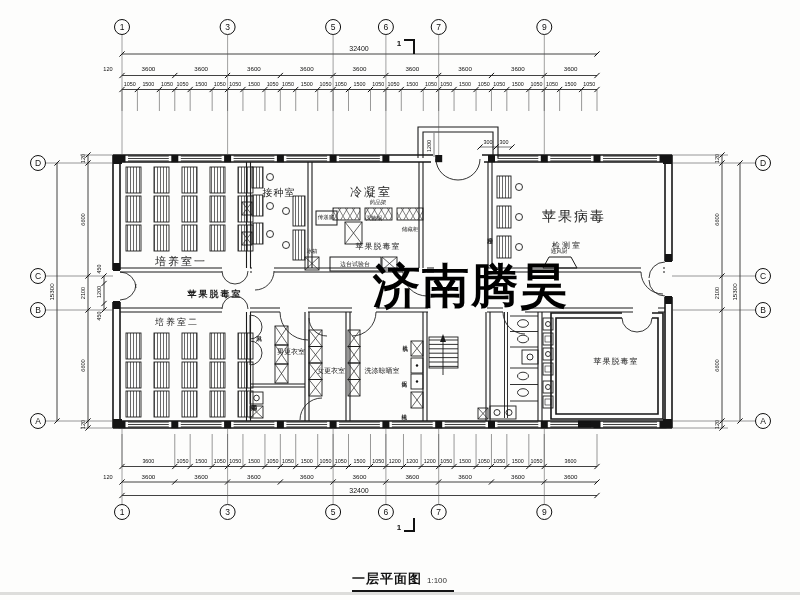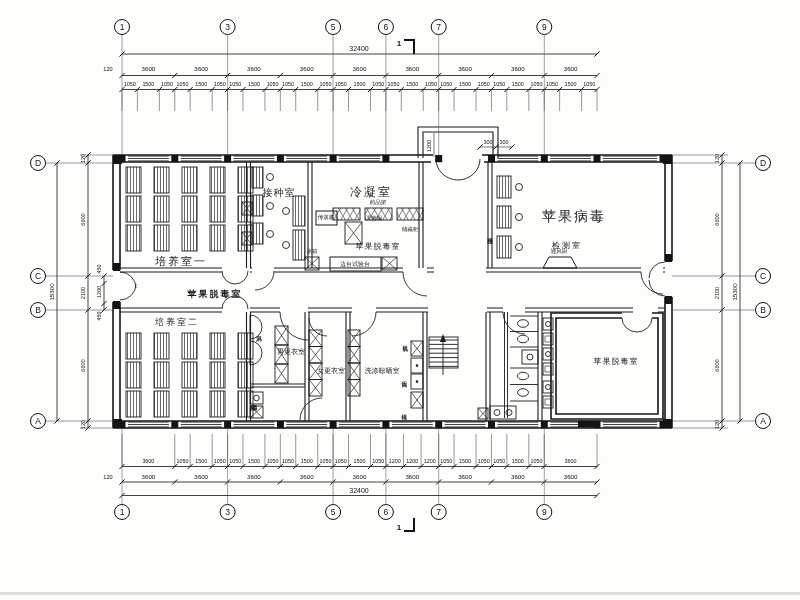--- a/index.html
+++ b/index.html
@@ -674,16 +674,22 @@
   <div class="lbl" style="left:410px;top:230px;font-size:5.5px">储藏柜</div>
   <div class="lbl" style="left:378px;top:203px;font-size:5.5px">药品架</div>
   <div class="lbl" style="left:312px;top:252px;font-size:5.5px">冰箱</div>
   <div class="lbl" style="left:355px;top:264px;font-size:6px">边台试验台</div>
   <div class="lbl v" style="left:490px;top:233px;font-size:6px">超净台</div>
   <div class="lbl" style="left:559px;top:252px;font-size:5.5px">通风厨</div>
   <div class="lbl v" style="left:405px;top:341px;font-size:5.5px">洗衣机</div>
   <div class="lbl v" style="left:404px;top:377px;font-size:5.5px">高压锅</div>
   <div class="lbl v" style="left:404px;top:410px;font-size:5.5px">纯水机</div>
 
-
+  <div class="wm">济南腾昊</div>
+
+  <div class="titleblock">
+    <span class="t-main">一层平面图</span><span class="t-scale">1:100</span>
+    <div class="ul1"></div>
+    <div class="ul2"></div>
+  </div>
 
   <div class="page-edge"></div>
 </div>
 
 </body></html>

